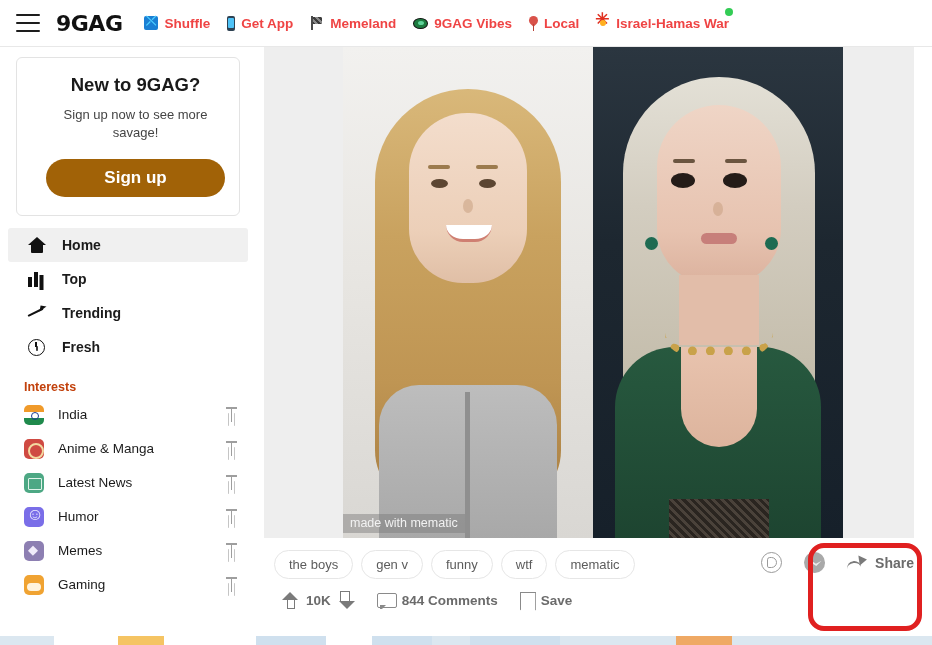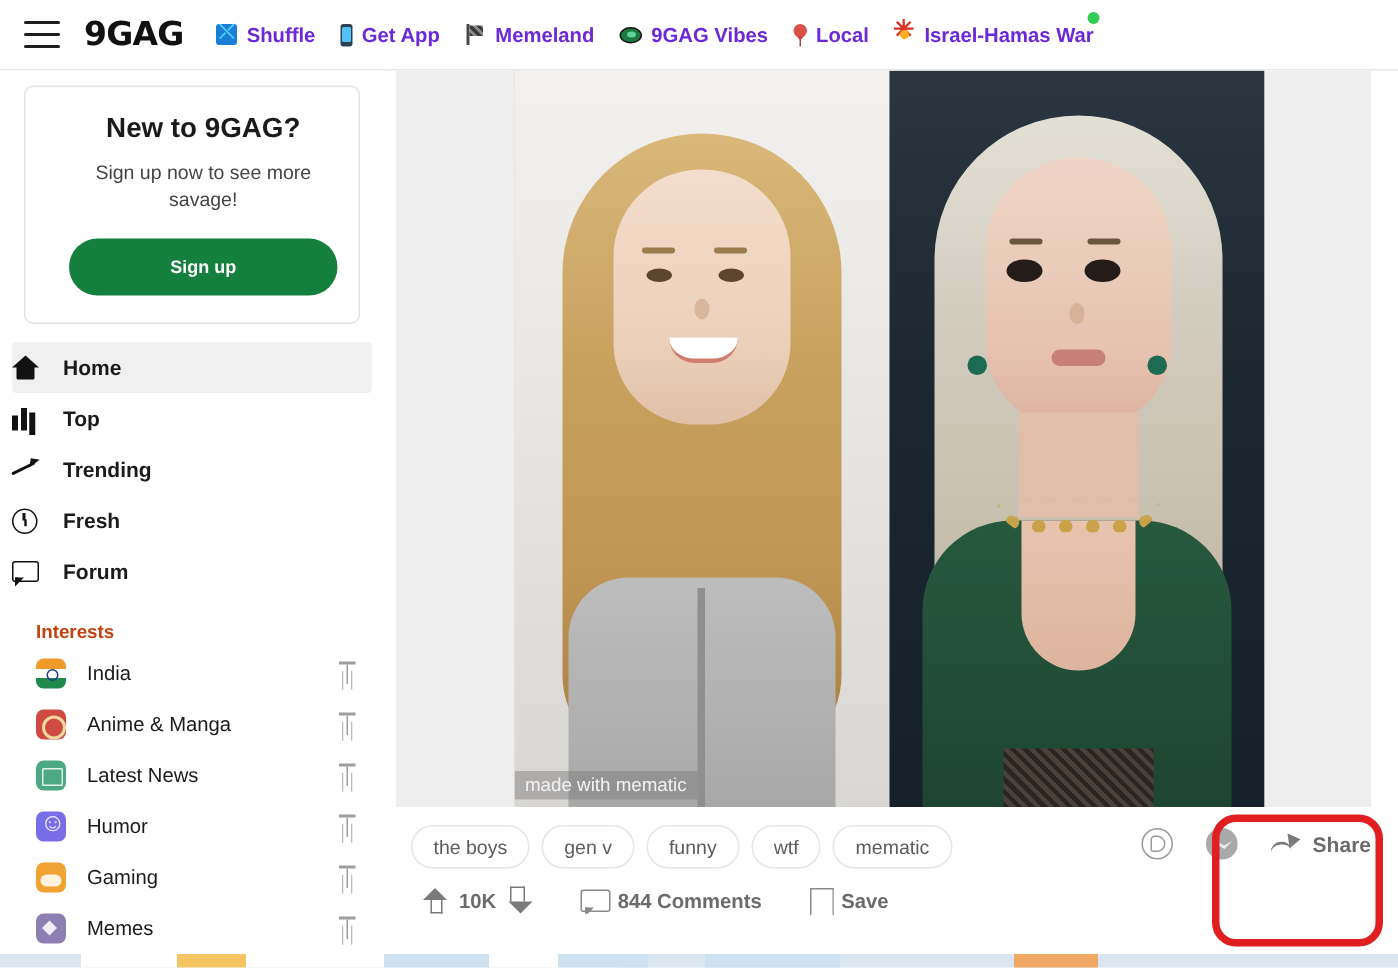--- a/index.html
+++ b/index.html
@@ -26,21 +26,21 @@
     cursor: pointer;
   }
   #hamburger span { display: block; height: 2.4px; background: #1d1d1d; border-radius: 1px; }
   #logo {
     font-size: 22px; font-weight: bold; letter-spacing: -0.5px;
     color: #111; font-family: "DejaVu Sans", sans-serif;
     margin-right: 22px; cursor: pointer;
   }
   .nav-link {
     display: flex; align-items: center; gap: 6px;
-    font-size: 13.5px; font-weight: bold; color: #6d28d9;
+    font-size: 13.5px; font-weight: bold; color: #ef4444;
     margin-right: 17px; cursor: pointer; white-space: nowrap;
     position: relative;
   }
 
   
   .ico-shuffle {
     width: 14px; height: 14px; background: #1a7fd4; border-radius: 2px;
     position: relative; display: inline-block;
   }
   .ico-shuffle::after {
@@ -108,29 +108,29 @@
   }
   #signup-card {
     margin: 10px 16px 0 16px;
     border: 1px solid #e3e3e3; border-radius: 6px;
     padding: 16px 14px 18px 29px; text-align: center;
     background: #fff;
   }
   #signup-title { font-size: 18.5px; font-weight: bold; color: #1a1a1a; margin-bottom: 10px; }
   #signup-sub { font-size: 13px; color: #444; line-height: 1.42; margin-bottom: 16px; }
   #signup-btn {
-    background: #15803d; color: #fff; border: none; border-radius: 20px;
-    width: 100%; height: 38px; font-size: 12px; font-weight: bold;
+    background: #a16207; color: #fff; border: none; border-radius: 20px;
+    width: 100%; height: 38px; font-size: 17px; font-weight: bold;
     cursor: pointer; font-family: "Liberation Sans", sans-serif;
   }
 
   #mainnav { margin-top: 12px; }
   .nav-item {
     height: 34px; display: flex; align-items: center;
-    gap: 16px; cursor: pointer;
+    padding-left: 20px; gap: 16px; cursor: pointer;
     margin: 0 8px 0 8px; border-radius: 3px;
   }
   .nav-item.active { background: #f0f0f0; }
   .nav-item-label { font-size: 14px; font-weight: bold; color: #1b1b1b; }
   .nav-ico { width: 18px; height: 18px; position: relative; flex: 0 0 18px; }
 
   
   .ic-home::before {
     content: ""; position: absolute; left: 0; top: 1px;
     border-left: 9px solid transparent; border-right: 9px solid transparent;
@@ -327,21 +327,21 @@
   #tags { display: flex; gap: 8px; padding: 12px 0 0 10px; }
   .tag {
     border: 1px solid #e6e6e6; border-radius: 16px;
     padding: 6px 14px; font-size: 13px; color: #5c5c5c;
     cursor: pointer; background: #fff; white-space: nowrap;
   }
 
   
   #actions {
     display: flex; align-items: center;
-    padding: 12px 0 0 18px; gap: 32px;
+    padding: 12px 0 0 18px; gap: 22px;
   }
   .act { display: flex; align-items: center; gap: 7px; cursor: pointer; }
   .act-label { font-size: 13.5px; font-weight: bold; color: #6b6b6b; }
   .arrow-up, .arrow-dn { width: 17px; height: 19px; position: relative; }
   .arrow-up::before {
     content: ""; position: absolute; left: 0; top: 1px;
     border-left: 8.5px solid transparent; border-right: 8.5px solid transparent;
     border-bottom: 8.5px solid transparent;
     border-bottom-color: #7a7a7a;
   }
@@ -482,24 +482,20 @@
       <span class="nav-item-label">Top</span>
     </div>
     <div class="nav-item">
       <span class="nav-ico ic-trend"></span>
       <span class="nav-item-label">Trending</span>
     </div>
     <div class="nav-item">
       <span class="nav-ico ic-fresh"></span>
       <span class="nav-item-label">Fresh</span>
     </div>
-    <div class="nav-item">
-      <span class="nav-ico ic-forum"></span>
-      <span class="nav-item-label">Forum</span>
-    </div>
   </div>
 
   <div id="interests-head">Interests</div>
 
   <div class="interest-item">
     <span class="interest-icon ib-india"></span>
     <span class="interest-label">India</span>
     <span class="pin-icon"></span>
   </div>
   <div class="interest-item">
@@ -511,27 +507,27 @@
     <span class="interest-icon ib-news"></span>
     <span class="interest-label">Latest News</span>
     <span class="pin-icon"></span>
   </div>
   <div class="interest-item">
     <span class="interest-icon ib-humor"></span>
     <span class="interest-label">Humor</span>
     <span class="pin-icon"></span>
   </div>
   <div class="interest-item">
+    <span class="interest-icon ib-memes"></span>
+    <span class="interest-label">Memes</span>
+    <span class="pin-icon"></span>
+  </div>
+  <div class="interest-item">
     <span class="interest-icon ib-gaming"></span>
     <span class="interest-label">Gaming</span>
-    <span class="pin-icon"></span>
-  </div>
-  <div class="interest-item">
-    <span class="interest-icon ib-memes"></span>
-    <span class="interest-label">Memes</span>
     <span class="pin-icon"></span>
   </div>
 </div>
 
 <div id="main">
   <div id="post-card">
 
     <div id="post-image-wrap">
       <div id="post-image">
 

